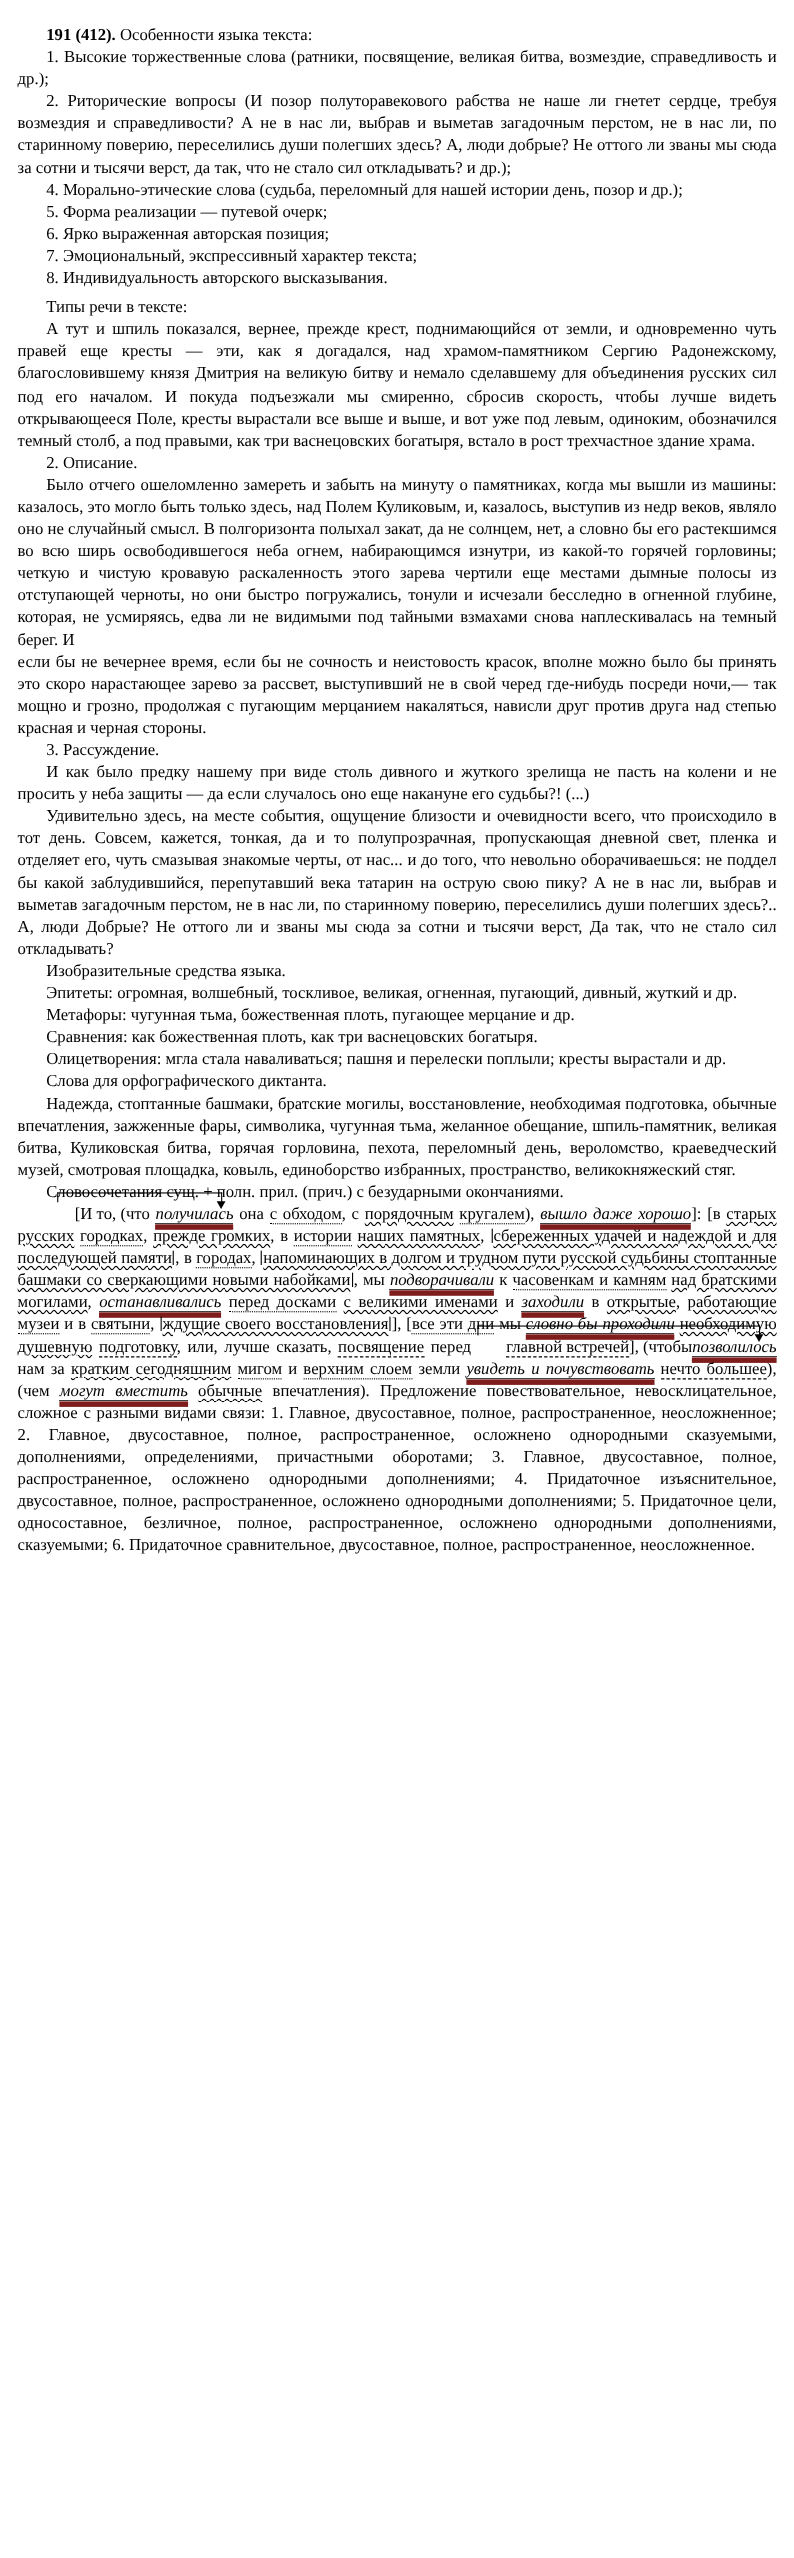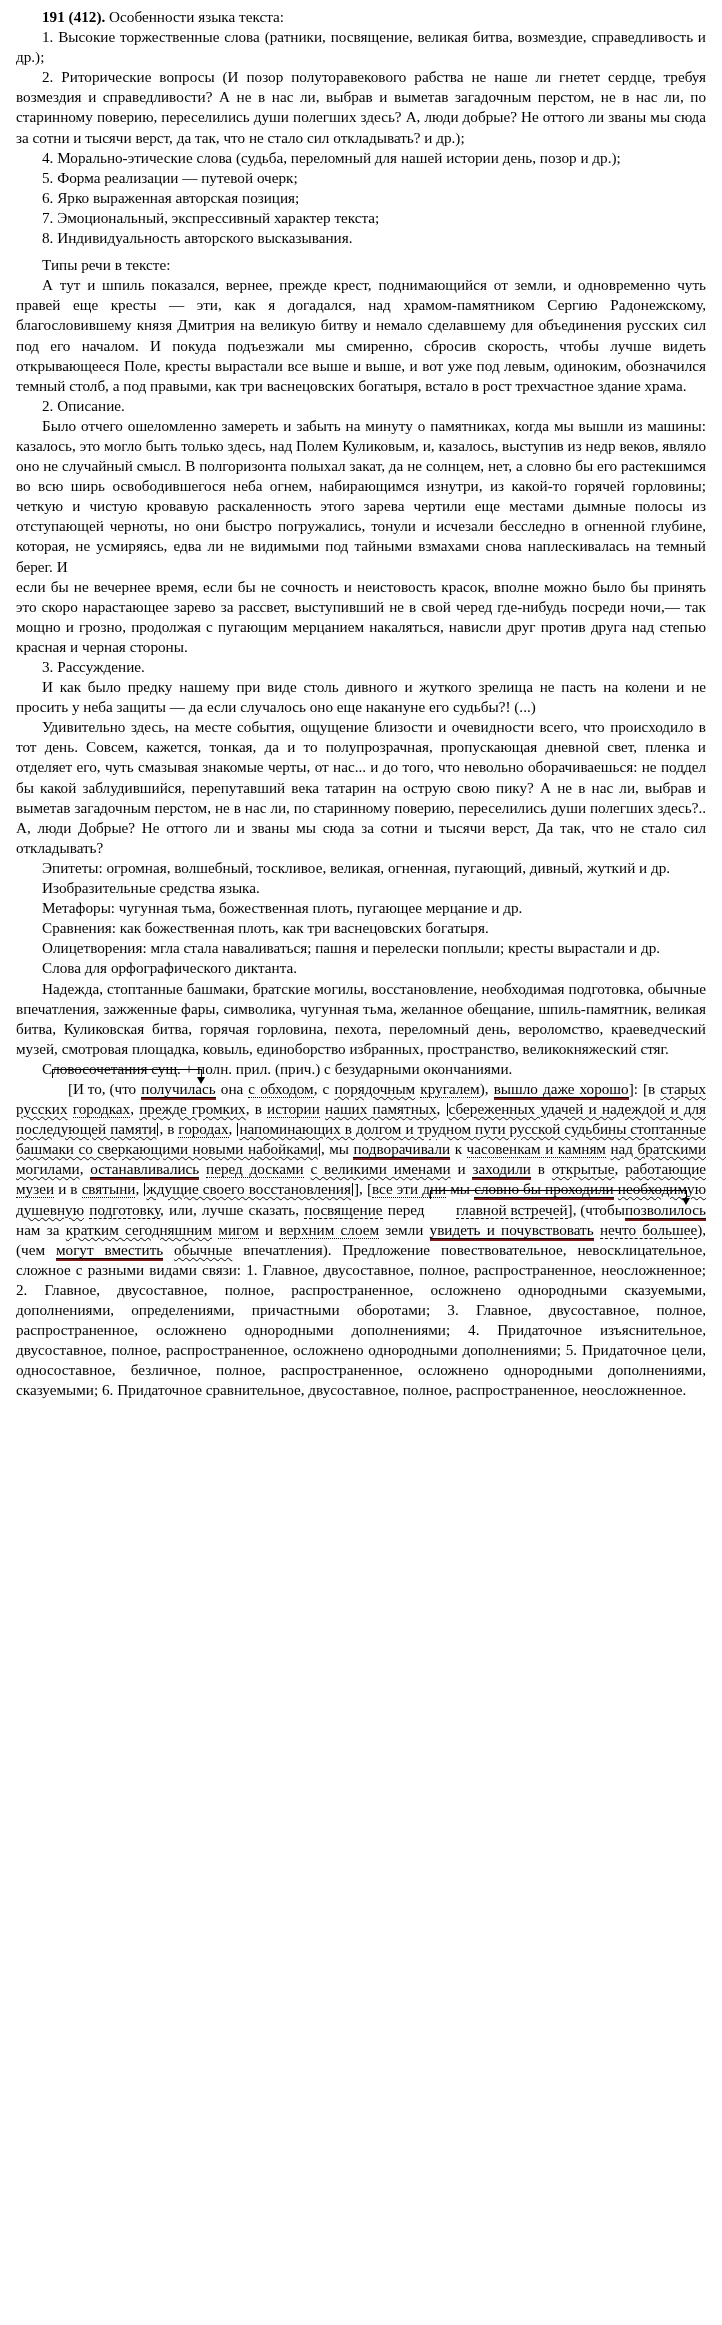--- a/index.html
+++ b/index.html
@@ -11,21 +11,21 @@
   body {
     width: 722px;
     min-height: 2325px;
     font-family: "Liberation Serif", "DejaVu Serif", serif;
     color: #000000;
     -webkit-font-smoothing: none;
   }
   .page {
     width: 722px;
     box-sizing: border-box;
-    padding: 7px 16px 10px 16px;
+    padding: 22px 16px 10px 16px;
   }
   p {
     margin: 0;
     padding: 0;
     font-size: 15.2px;
     line-height: 20.1px;
     text-align: justify;
     text-justify: inter-word;
     hyphens: manual;
   }
@@ -41,23 +41,24 @@
   .spacer-sm { height: 7px; }
 
   
   
   .u-subj {
     text-decoration-thickness: 1px;
     text-underline-offset: 1.5px;
   }
   
   .u-pred {
-    border-bottom: 2px solid #7f1d1d;
+    border-bottom: 5px solid #7f1d1d;
     box-shadow: inset 0 -3px 0 -2px #000;
     padding-bottom: 1px;
+    font-style: italic;
   }
   
   .u-obj {
     border-bottom: 1.6px dashed #000;
     padding-bottom: 0px;
   }
   
   .u-attr {
     text-decoration: underline wavy;
     text-decoration-thickness: 0.8px;
@@ -125,22 +126,22 @@
   <p class="indent">А тут и шпиль показался, вернее, прежде крест, поднимающийся от земли, и одновременно чуть правей еще кресты — эти, как я догадался, над храмом-памятником Сергию Радонежскому, благословившему князя Дмитрия на великую битву и немало сделавшему для объединения русских сил под его началом. И покуда подъезжали мы смиренно, сбросив скорость, чтобы лучше видеть открывающееся Поле, кресты вырастали все выше и выше, и вот уже под левым, одиноким, обозначился темный столб, а под правыми, как три васнецовских богатыря, встало в рост трехчастное здание храма.</p>
 
   <p class="indent">2. Описание.</p>
   <p class="indent">Было отчего ошеломленно замереть и забыть на минуту о памятниках, когда мы вышли из машины: казалось, это могло быть только здесь, над Полем Куликовым, и, казалось, выступив из недр веков, являло оно не случайный смысл. В полгоризонта полыхал закат, да не солнцем, нет, а словно бы его растекшимся во всю ширь освободившегося неба огнем, набирающимся изнутри, из какой-то горячей горловины; четкую и чистую кровавую раскаленность этого зарева чертили еще местами дымные полосы из отступающей черноты, но они быстро погружались, тонули и исчезали бесследно в огненной глубине, которая, не усмиряясь, едва ли не видимыми под тайными взмахами снова наплескивалась на темный берег. И</p>
   <p class="noindent">если бы не вечернее время, если бы не сочность и неистовость красок, вполне можно было бы принять это скоро нарастающее зарево за рассвет, выступивший не в свой черед где-нибудь посреди ночи,— так мощно и грозно, продолжая с пугающим мерцанием накаляться, нависли друг против друга над степью красная и черная стороны.</p>
 
   <p class="indent">3. Рассуждение.</p>
   <p class="indent">И как было предку нашему при виде столь дивного и жуткого зрелища не пасть на колени и не просить у неба защиты — да если случалось оно еще накануне его судьбы?! (...)</p>
   <p class="indent">Удивительно здесь, на месте события, ощущение близости и очевидности всего, что происходило в тот день. Совсем, кажется, тонкая, да и то полупрозрачная, пропускающая дневной свет, пленка и отделяет его, чуть смазывая знакомые черты, от нас... и до того, что невольно оборачиваешься: не поддел бы какой заблудившийся, перепутавший века татарин на острую свою пику? А не в нас ли, выбрав и выметав загадочным перстом, не в нас ли, по старинному поверию, переселились души полегших здесь?.. А, люди Добрые? Не оттого ли и званы мы сюда за сотни и тысячи верст, Да так, что не стало сил откладывать?</p>
 
+  <p class="indent">Изобразительные средства языка.</p>
   <p class="indent">Эпитеты: огромная, волшебный, тоскливое, великая, огненная, пугающий, дивный, жуткий и др.</p>
-  <p class="indent">Изобразительные средства языка.</p>
   <p class="indent">Метафоры: чугунная тьма, божественная плоть, пугающее мерцание и др.</p>
   <p class="indent">Сравнения: как божественная плоть, как три васнецовских богатыря.</p>
   <p class="indent">Олицетворения: мгла стала наваливаться; пашня и перелески поплыли; кресты вырастали и др.</p>
 
   <p class="indent">Слова для орфографического диктанта.</p>
   <p class="indent">Надежда, стоптанные башмаки, братские могилы, восстановление, необходимая подготовка, обычные впечатления, зажженные фары, символика, чугунная тьма, желанное обещание, шпиль-памятник, великая битва, Куликовская битва, горячая горловина, пехота, переломный день, вероломство, краеведческий музей, смотровая площадка, ковыль, единоборство избранных, пространство, великокняжеский стяг.</p>
 
   <p class="indent">Словосочетания сущ. + полн. прил. (прич.) с безударными окончаниями.</p>
 
   <p class="indent"><span class="arrowwrap"><span class="arrowbr" style="left:10px; right:-66px; top:-10px;"></span><span>[И </span><span class="u-subj">то</span><span>, (</span><span>что</span></span><span> </span><span class="u-pred">получилась</span> <span class="u-subj">она</span> <span class="u-adv">с обходом</span><span>, с </span><span class="u-attr">порядочным</span> <span class="u-adv">кругалем</span><span>), </span><span class="u-pred">вышло даже хорошо</span><span>]: [в </span><span class="u-attr">старых русских</span> <span class="u-adv">городках</span><span>, </span><span class="u-attr">прежде громких</span><span>, в </span><span class="u-adv">истории</span> <span class="u-attr">наших памятных</span><span>, </span><span class="bar"></span><span class="u-attr">сбереженных удачей и надеждой и для последующей памяти</span><span class="bar"></span><span>, в </span><span class="u-adv">городах</span><span>, </span><span class="bar"></span><span class="u-attr">напоминающих в долгом и трудном пути русской судьбины стоптанные башмаки со сверкающими новыми набойками</span><span class="bar"></span><span>, </span><span class="u-subj">мы</span> <span class="u-pred">подворачивали</span><span> к </span><span class="u-adv">часовенкам и камням</span> <span class="u-attr">над братскими могилами</span><span>, </span><span class="u-pred">останавливались</span> <span class="u-adv">перед досками</span> <span class="u-attr">с великими именами</span><span> и </span><span class="u-pred">заходили</span><span> в </span><span class="u-attr">открытые</span><span>, </span><span class="u-attr">работающие</span> <span class="u-adv">музеи</span><span> и в </span><span class="u-adv">святыни</span><span>, </span><span class="bar"></span><span class="u-attr">ждущие своего восстановления</span><span class="bar"></span><span>], [</span><span class="u-adv">все эти дни</span> <span class="u-subj">мы</span> <span class="u-pred">словно бы проходили</span> <span class="u-attr">необходимую душевную</span> <span class="u-obj">подготовку</span><span>, или, лучше сказать, </span><span class="u-obj">посвящение</span><span> перед </span><span class="arrowwrap"><span class="arrowbr" style="left:0px; right:-62px; top:-10px;"></span><span class="u-obj">главной встречей</span><span>], (</span><span>чтобы </span></span><span class="u-pred">позволилось</span><span> нам за </span><span class="u-attr">кратким сегодняшним</span> <span class="u-adv">мигом</span><span> и </span><span class="u-adv">верхним слоем</span><span> земли </span><span class="u-pred">увидеть и почувствовать</span> <span class="u-obj">нечто большее</span><span>), (чем </span><span class="u-pred">могут вместить</span> <span class="u-attr">обычные</span> <span class="u-subj">впечатления</span><span>). </span><span>Предложение повествовательное, невосклицательное, сложное с разными видами связи: 1. Главное, двусоставное, полное, распространенное, неосложненное; 2. Главное, двусоставное, полное, распространенное, осложнено однородными сказуемыми, дополнениями, определениями, причастными оборотами; 3. Главное, двусоставное, полное, распространенное, осложнено однородными дополнениями; 4. Придаточное изъяснительное, двусоставное, полное, распространенное, осложнено однородными дополнениями; 5. Придаточное цели, односоставное, безличное, полное, распространенное, осложнено однородными дополнениями, сказуемыми; 6. Придаточное сравнительное, двусоставное, полное, распространенное, неосложненное.</span></p>

